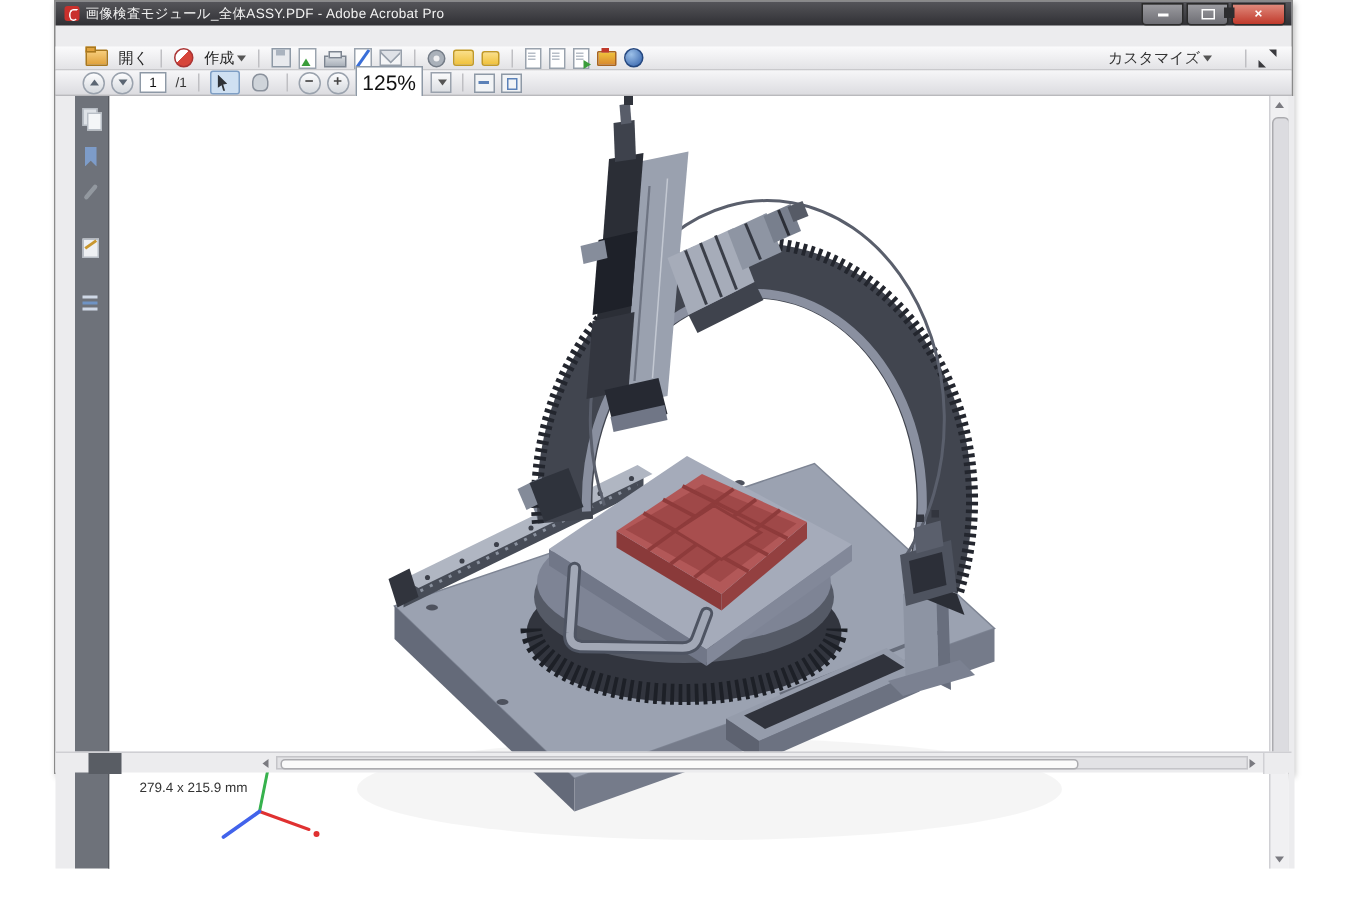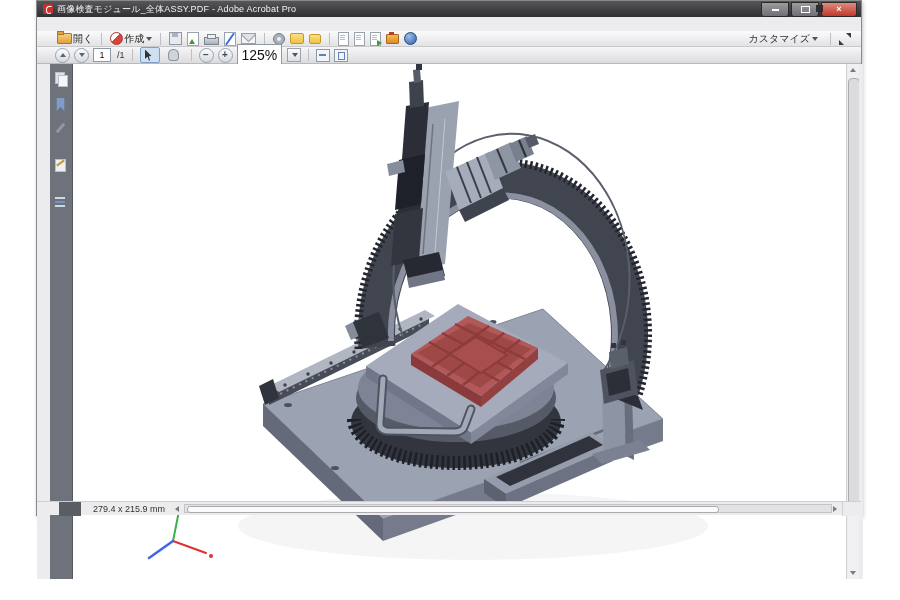--- a/index.html
+++ b/index.html
@@ -54,23 +54,23 @@
   .ic-gear{width:10px;height:10px;border-radius:50%;background:#aab1ba;border:1px solid #737b86;position:relative;}
   .ic-gear:after{content:"";position:absolute;left:3px;top:3px;width:4px;height:4px;border-radius:50%;background:#f0f0f2;}
   .ic-note{width:12px;height:9px;background:linear-gradient(#fadf8a,#f0c23c);border:1px solid #c29a27;border-radius:2px;}
   .ic-note.small{width:10px;height:8px;}
   .ic-page{width:9px;height:12px;background:#fff;border:1px solid #99a2ad;position:relative;}
   .ic-page:after{content:"";position:absolute;left:1px;top:2px;width:5px;height:1px;background:#b7bec7;box-shadow:0 2px 0 #b7bec7,0 4px 0 #b7bec7;}
   .ic-page.green:before{content:"";position:absolute;right:-2px;bottom:-1px;border-top:3px solid transparent;border-bottom:3px solid transparent;border-left:5px solid #3a9d3a;}
   .ic-stamp{width:11px;height:8px;background:linear-gradient(#f0c23c,#d98a30);border:1px solid #a86420;border-radius:1px;position:relative;}
   .ic-stamp:before{content:"";position:absolute;left:2px;top:-3px;width:5px;height:3px;background:#c0392b;}
   .ic-sphere{width:11px;height:11px;border-radius:50%;background:radial-gradient(circle at 35% 30%,#9cc0e8,#2f5ea8);border:1px solid #24477f;}
-  .tlabel{margin-left:1px;}
+  .tlabel{margin-left:7px;}
   .spacer{flex:1;}
-  .customize{display:flex;align-items:center;font-size:10px;color:#333;margin-right:4px;}
+  .customize{display:flex;align-items:center;font-size:10px;color:#333;margin-right:14px;}
   .ic-expand{width:12px;height:12px;position:relative;margin-right:10px;}
   .ic-expand:before,.ic-expand:after{content:"";position:absolute;width:0;height:0;}
   .ic-expand:before{left:0;bottom:0;border-left:5px solid #3a3a3e;border-top:5px solid transparent;}
   .ic-expand:after{right:0;top:0;border-right:5px solid #3a3a3e;border-bottom:5px solid transparent;}
   
   .navbtn{width:13px;height:13px;border-radius:50%;background:linear-gradient(#fdfdfe,#d5d9de);
     border:1px solid #9aa2ad;display:flex;align-items:center;justify-content:center;}
   .tri-up{width:0;height:0;border-left:3px solid transparent;border-right:3px solid transparent;border-bottom:4px solid #5b6673;}
   .tri-down{width:0;height:0;border-left:3px solid transparent;border-right:3px solid transparent;border-top:4px solid #5b6673;}
   .pagebox{width:16px;height:12px;background:#fff;border:1px solid #8e99a6;font-size:9px;
@@ -117,21 +117,21 @@
   .vs-arrow{position:absolute;left:3px;width:0;height:0;border-left:3px solid transparent;border-right:3px solid transparent;}
   .vs-up{top:4px;border-bottom:4px solid #7a7a80;}
   .vs-down{bottom:4px;border-top:4px solid #7a7a80;}
   .vs-thumb{position:absolute;left:1px;top:14px;width:10px;height:430px;background:#dcdce0;
     border:1px solid #ababaf;border-radius:4px;}
   .frameR{position:absolute;left:822px;top:0;width:4px;height:100%;background:#ececee;}
   
   .statusbar{position:absolute;left:0;bottom:0;width:100%;height:14px;background:#ececee;
     border-top:1px solid #cfcfd3;box-sizing:border-box;font-size:9px;color:#333;}
   .sb-dark{position:absolute;left:22px;top:0;width:22px;height:14px;background:#595d64;}
-  .sb-size{position:absolute;left:56px;top:2px;white-space:nowrap;}
+  .sb-size{position:absolute;left:56px;top:18px;white-space:nowrap;}
   .hs-left{position:absolute;left:138px;top:4px;width:0;height:0;border-top:3px solid transparent;border-bottom:3px solid transparent;border-right:4px solid #7a7a80;}
   .hs-track{position:absolute;left:147px;top:2px;width:648px;height:9px;background:#e2e2e5;border:1px solid #c4c4c8;box-sizing:border-box;}
   .hs-thumb{position:absolute;left:2px;top:1px;width:530px;height:5px;background:#fafafa;border:1px solid #ababaf;border-radius:3px;}
   .hs-right{position:absolute;right:24px;top:4px;width:0;height:0;border-top:3px solid transparent;border-bottom:3px solid transparent;border-left:4px solid #7a7a80;}
   .sb-corner{position:absolute;right:4px;top:0;width:14px;height:14px;background:#ececee;border-left:1px solid #d0d0d4;}
 </style>
 </head>
 <body>
 
 <div class="window">

